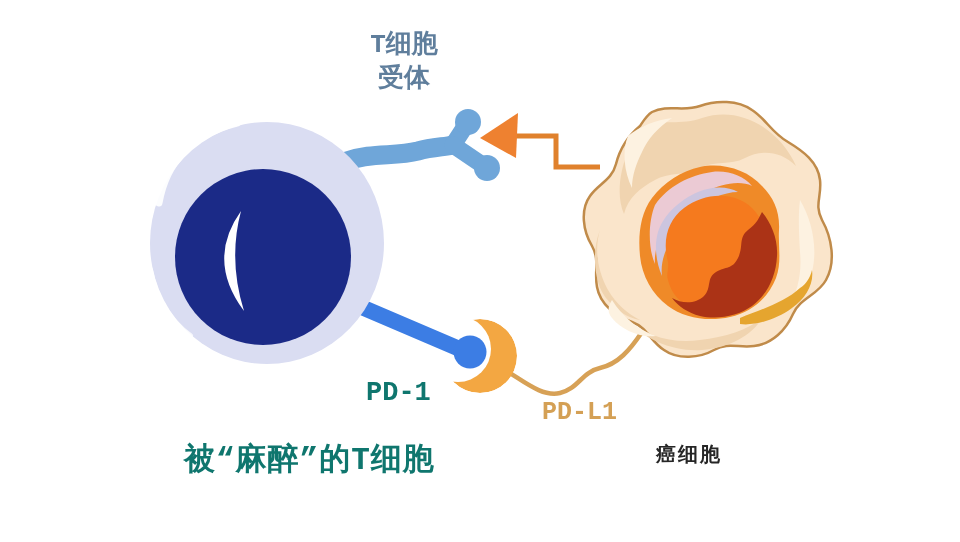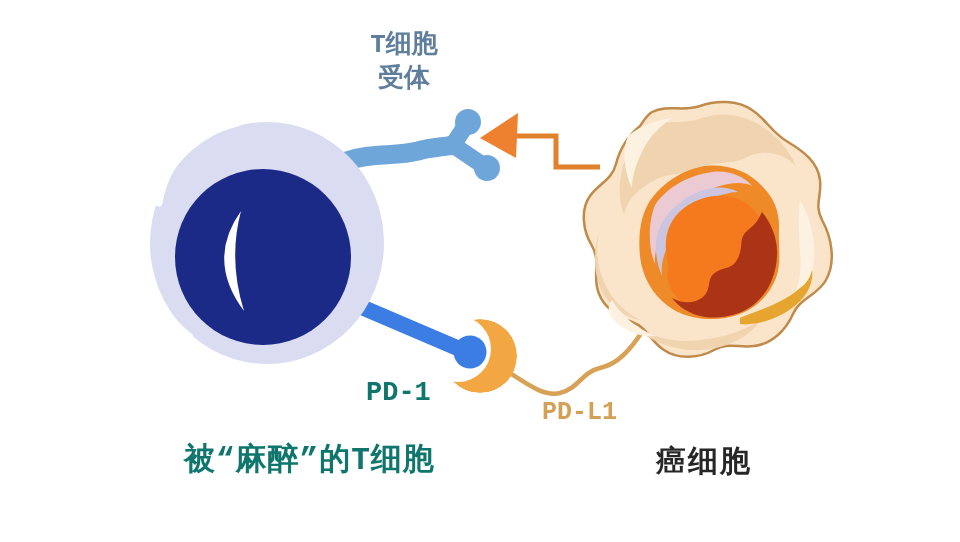--- a/index.html
+++ b/index.html
@@ -8,21 +8,21 @@
     font-family:Liberation Mono, monospace;
   }
   #diagram-svg{position:absolute;left:0;top:0;}
   .lbl{position:absolute;white-space:nowrap;}
   #receptor-label{left:338px;top:28px;width:132px;text-align:center;
     font-size:26px;line-height:34px;font-weight:600;color:#5f7e9c;white-space:normal;}
   #antigen-label{left:503px;top:95px;font-size:26px;font-weight:600;color:#e07f2e;letter-spacing:5px;}
   #pd1-label{left:366px;top:378px;font-size:27px;font-weight:600;color:#0f766e;}
   #pdl1-label{left:542px;top:398px;font-size:25px;font-weight:600;color:#d4a055;}
   #caption-left{left:136px;top:438px;font-size:31px;font-weight:700;color:#0f766e;letter-spacing:1px;margin-left:48px;}
-  #caption-right{left:656px;top:441px;font-size:30px;font-weight:700;color:#262626;letter-spacing:2px;}
+  #caption-right{left:656px;top:441px;font-size:20px;font-weight:700;color:#262626;letter-spacing:2px;}
 </style>
 </head>
 <body>
 
 <div id="stage">
 
   <svg id="diagram-svg" width="960" height="542" viewBox="0 0 960 542">
     <defs>
       <mask id="crescentMask">
         <circle cx="480" cy="356" r="37" fill="#ffffff"></circle>

